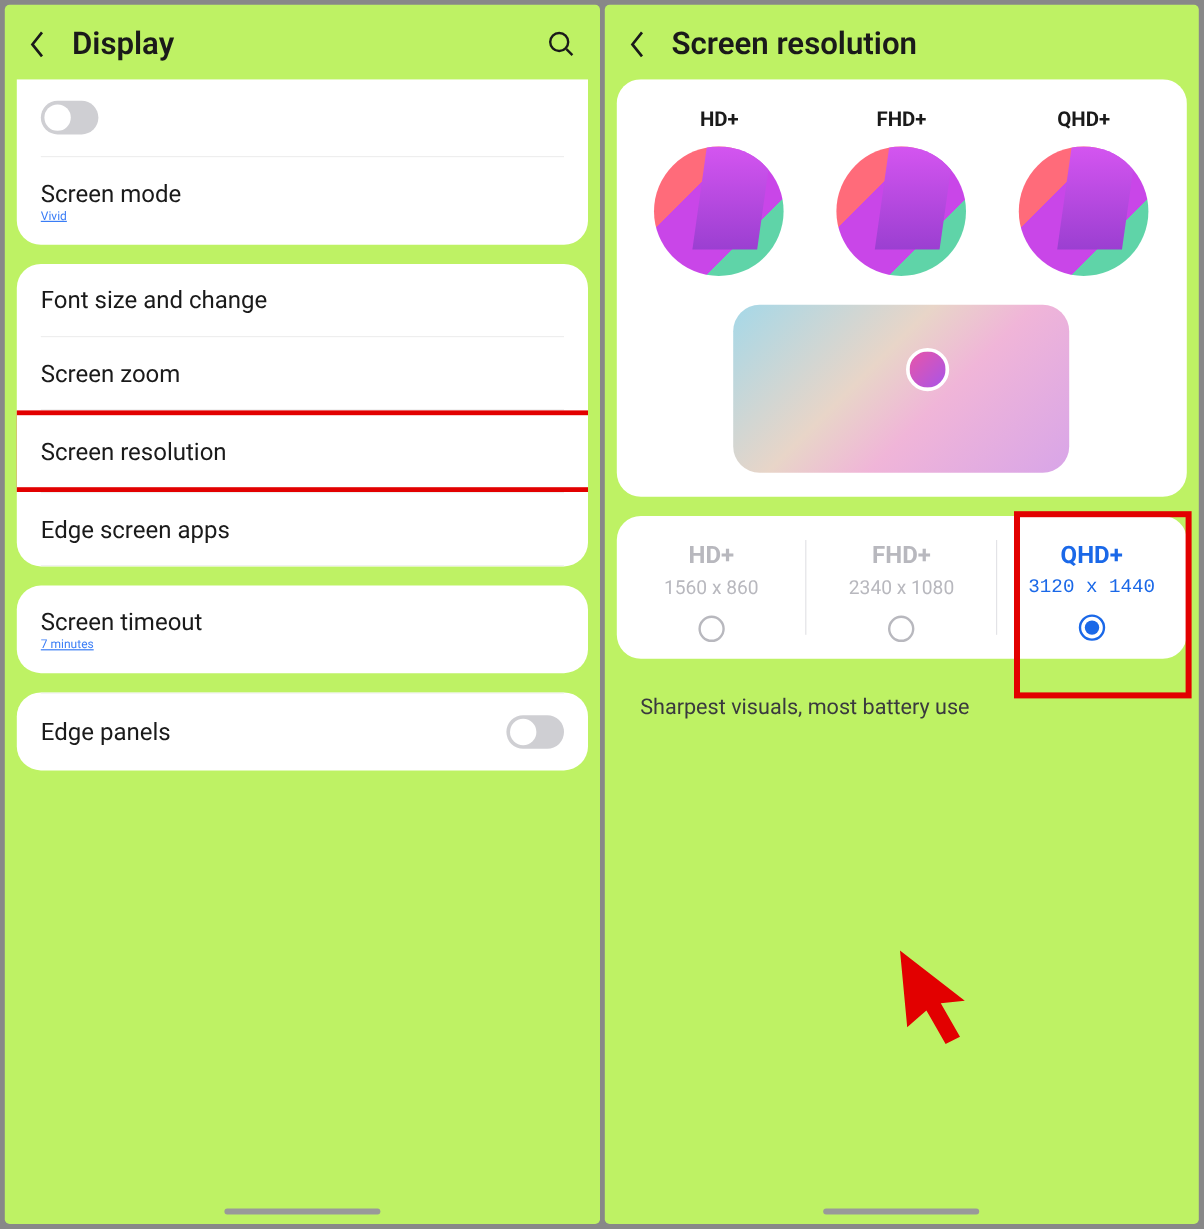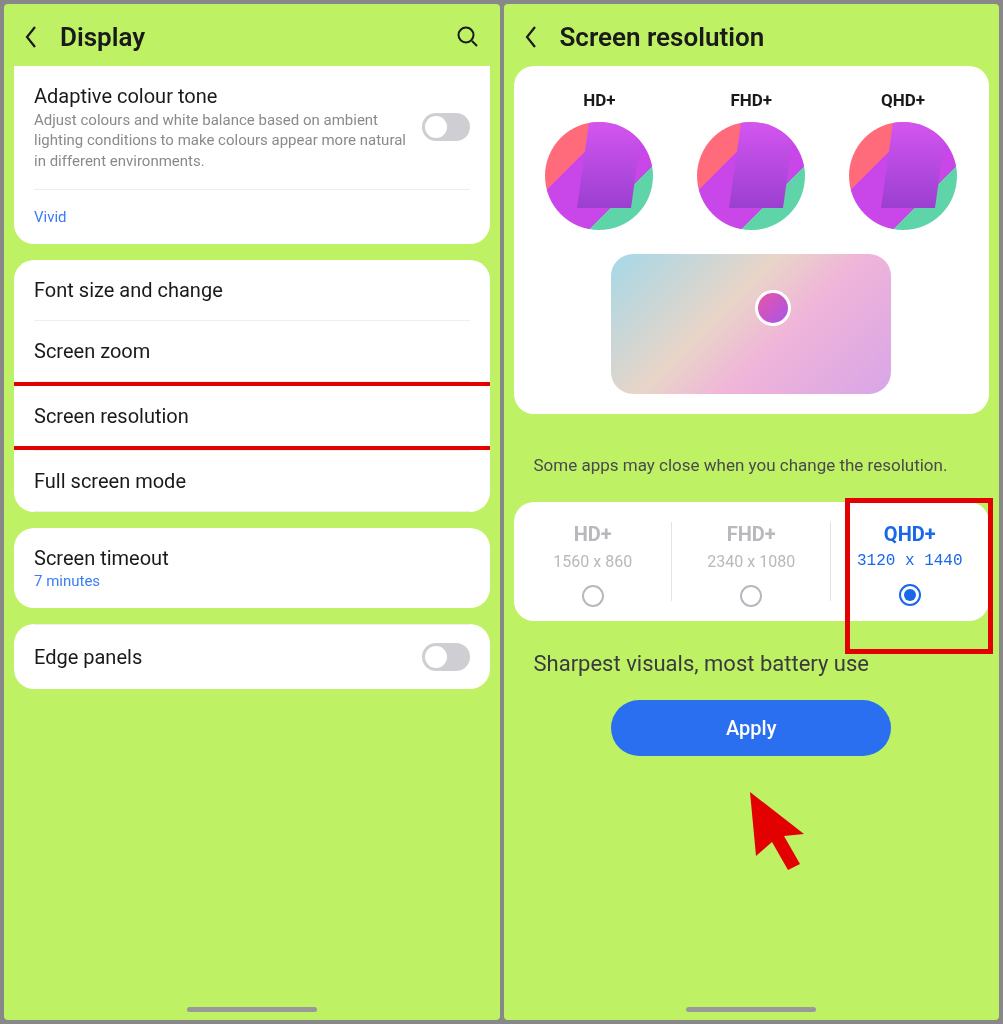--- a/index.html
+++ b/index.html
@@ -8,21 +8,21 @@
 .header { display: flex; align-items: center; padding: 18px 20px 14px; gap: 22px; }
 .back-icon { width: 14px; height: 24px; cursor: pointer; }
 .back-icon svg { width: 100%; height: 100%; }
 .title { font-size: 26px; font-weight: 600; color: #1a1a1a; flex: 1; }
 .search-icon { width: 24px; height: 24px; cursor: pointer; }
 .content { flex: 1; overflow: hidden; }
 .card { background: #fff; border-radius: 20px; margin: 0 10px 16px; overflow: hidden; }
 .row { padding: 18px 20px; display: flex; justify-content: space-between; align-items: center; }
 .row-col { display: flex; flex-direction: column; gap: 2px; flex: 1; }
 .label { font-size: 20px; color: #1a1a1a; }
-.sub { font-size: 15px; color: #3a7df6; }
+.sub { font-size: 10px; color: #3a7df6; text-decoration: underline; }
 .desc { font-size: 15px; color: #8a8a8e; line-height: 1.35; }
 .divider { height: 1px; background: #eee; margin: 0 20px; }
 .toggle { width: 48px; height: 28px; background: #cfcfd3; border-radius: 14px; position: relative; cursor: pointer; }
 .toggle::after { content: ''; position: absolute; width: 22px; height: 22px; background: #fff; border-radius: 50%; top: 3px; left: 3px; }
 .highlight-red { border: 4px solid #e20000; }
 .first-card-top { border-radius: 0 0 20px 20px; margin-top: 0; }
 
 
 .previews { display: flex; justify-content: space-around; padding: 24px 10px 10px; }
 .preview-col { display: flex; flex-direction: column; align-items: center; gap: 12px; }
@@ -35,21 +35,21 @@
 .radio-row { display: flex; background: #fff; border-radius: 20px; margin: 8px 10px 0; padding: 0; }
 .radio-opt { flex: 1; padding: 20px 8px 14px; text-align: center; position: relative; cursor: pointer; }
 .radio-opt:not(:last-child)::after { content:''; position:absolute; right:0; top:20px; bottom:20px; width:1px; background:#e3e3e7; }
 .radio-name { font-size: 20px; font-weight: 700; color: #b8b8be; }
 .radio-res { font-size: 16px; color: #b8b8be; margin-top: 6px; }
 .radio-circle { width: 22px; height: 22px; border: 2px solid #b8b8be; border-radius: 50%; margin: 14px auto 0; }
 .radio-opt.selected .radio-name { color: #1a68e8; }
 .radio-opt.selected .radio-res { color: #1a68e8; font-family: Liberation Mono, monospace; }
 .radio-opt.selected .radio-circle { border-color: #1a68e8; position: relative; }
 .radio-opt.selected .radio-circle::after { content:''; position:absolute; top:3px; left:3px; right:3px; bottom:3px; background:#1a68e8; border-radius:50%; }
-.detail-text { font-size: 22px; color: #3a3a3e; padding: 30px 30px 20px; }
+.detail-text { font-size: 18px; color: #3a3a3e; padding: 30px 30px 20px; }
 .apply-btn { background: #2a6ff0; color: #fff; font-size: 20px; font-weight: 500; border: none; border-radius: 30px; padding: 16px 0; width: 280px; margin: 4px auto 0; display: block; cursor: pointer; }
 .cursor-arrow { position: absolute; width: 72px; height: 88px; }
 .gesture-bar { position: absolute; bottom: 8px; left: 50%; transform: translateX(-50%); width: 130px; height: 5px; background: #999; border-radius: 3px; }
 .radio-highlight { border: 5px solid #e20000; position: absolute; pointer-events: none; }
 </style>
 </head>
 <body>
 
 <div class="phone">
   <div class="header">
@@ -63,29 +63,26 @@
       <svg viewBox="0 0 24 24" fill="none" stroke="#1a1a1a" stroke-width="2">
           <circle cx="10" cy="10" r="7.5"></circle>
           <path d="M16 16 L21 21"></path>
         </svg>
     </span>
   </div>
 
   <div class="content">
     <div class="card first-card-top">
       <div class="row">
-        <div class="row-col">
-          <span class="label">Adaptive colour tone</span>
-          <span class="desc">Adjust colours and white balance based on ambient lighting conditions to make colours appear more natural in different environments.</span>
-        </div>
         <div class="toggle"></div>
       </div>
       <div class="divider"></div>
       <div class="row">
         <div class="row-col">
+          <span class="label">Screen mode</span>
           <span class="sub">Vivid</span>
         </div>
       </div>
     </div>
 
     <div class="card">
       <div class="row">
         <span class="label">Font size and change</span>
       </div>
       <div class="divider"></div>
@@ -93,21 +90,21 @@
         <span class="label">Screen zoom</span>
       </div>
       <div class="divider"></div>
       <div class="row highlight-red" style="margin:0 -4px;">
         <div class="row-col">
           <span class="label">Screen resolution</span>
         </div>
       </div>
       <div class="divider"></div>
       <div class="row">
-        <span class="label">Full screen mode</span>
+        <span class="label">Edge screen apps</span>
       </div>
       <div class="divider"></div>
     </div>
 
     <div class="card">
       <div class="row">
         <div class="row-col">
           <span class="label">Screen timeout</span>
           <span class="sub">7 minutes</span>
         </div>
@@ -147,21 +144,20 @@
           <div class="circle"></div>
         </div>
         <div class="preview-col">
           <span class="preview-label">QHD+</span>
           <div class="circle"></div>
         </div>
       </div>
       <div class="big-preview"></div>
     </div>
 
-    <div class="info-text">Some apps may close when you change the resolution.</div>
 
     <div style="position:relative;">
       <div class="radio-row">
         <div class="radio-opt">
           <div class="radio-name">HD+</div>
           <div class="radio-res">1560 x 860</div>
           <div class="radio-circle"></div>
         </div>
         <div class="radio-opt">
           <div class="radio-name">FHD+</div>
@@ -172,20 +168,19 @@
           <div class="radio-name">QHD+</div>
           <div class="radio-res">3120 x 1440</div>
           <div class="radio-circle"></div>
         </div>
       </div>
       <div class="radio-highlight" style="top:-4px; right:6px; width:148px; height:156px;"></div>
     </div>
 
     <div class="detail-text">Sharpest visuals, most battery use</div>
 
-    <button class="apply-btn">Apply</button>
 
     <svg class="cursor-arrow" style="top:718px; left:238px;" viewBox="0 0 72 88">
       <path d="M 8 8 L 62 50 L 42 52 L 58 80 L 46 86 L 30 58 L 14 72 Z" fill="#e20000"></path>
     </svg>
   </div>
   <div class="gesture-bar"></div>
 </div>
 
 </body></html>

